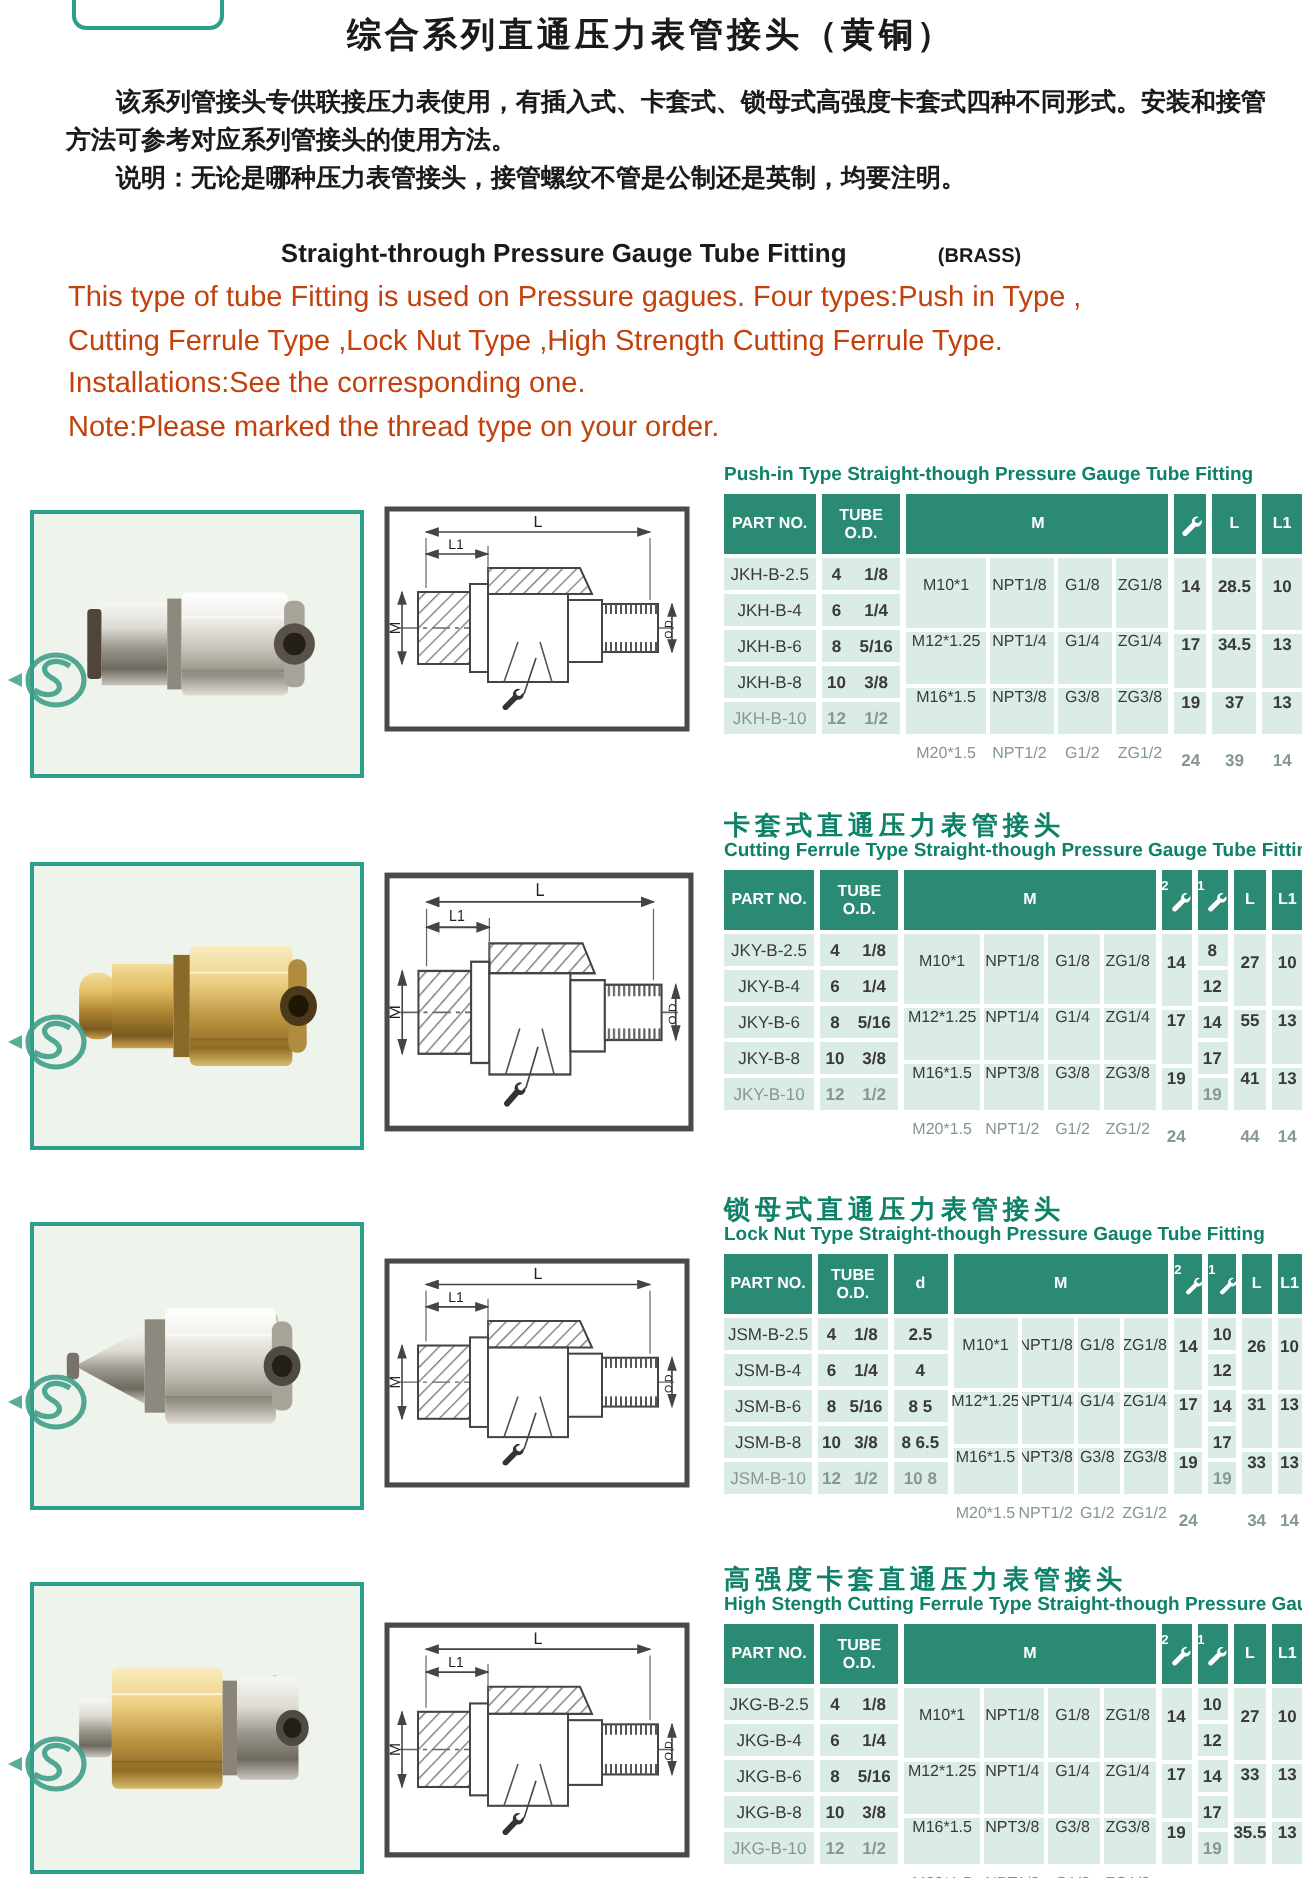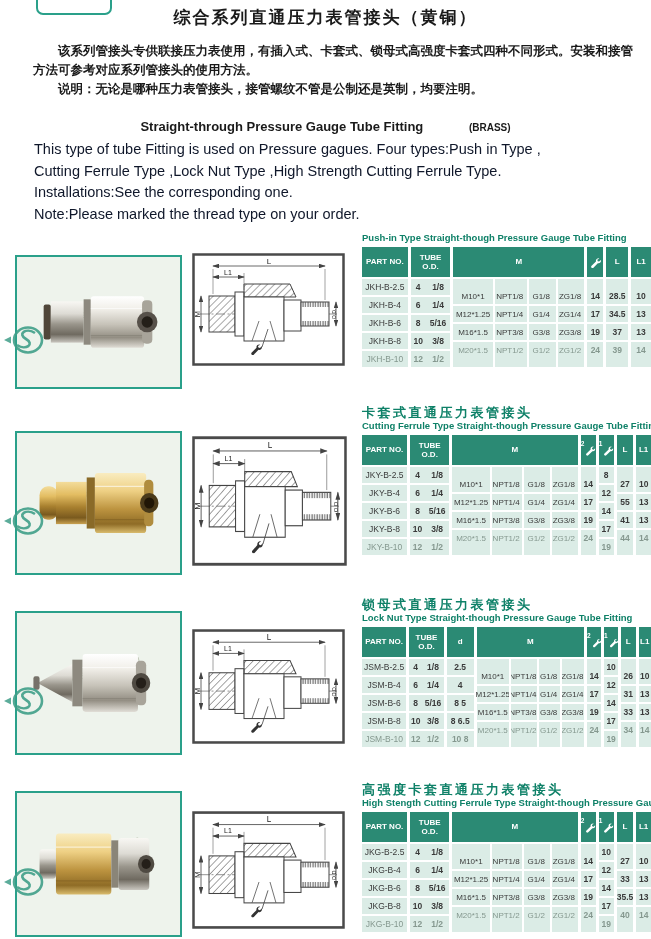--- a/index.html
+++ b/index.html
@@ -9,21 +9,21 @@
         border:2px solid #2aa08a;border-radius:7px;background:#fff;}
   .main-title{position:absolute;top:6px;left:0;width:100%;text-align:center;
         font-size:17px;font-weight:700;letter-spacing:2px;}
   .cn-intro{position:absolute;left:33px;top:42px;width:606px;font-size:12.5px;
         font-weight:700;line-height:19px;}
   .cn-intro p{margin:0;text-indent:2em;}
   .en-head{position:absolute;top:119px;left:0;width:100%;text-align:center;
         font-size:13px;font-weight:700;}
   .en-head .brass{font-size:10px;font-weight:700;padding-left:42px;}
   .en-intro{position:absolute;left:34px;top:139px;width:600px;font-size:14.5px;
-        line-height:21.5px;color:#0f172a;}
+        line-height:21.5px;color:#c2410c;}
   
   .photo-box{position:absolute;left:15px;width:163px;border:2px solid #2aa08a;
         background:#eef3ec;overflow:visible;}
   .photo-box svg.photo{display:block;width:100%;height:100%;}
   .logo{position:absolute;left:-15px;top:50%;width:46px;height:36px;}
   
   .draw-box{position:absolute;}
   .draw-box svg{display:block;width:100%;height:100%;}
   
   .tbl-wrap{position:absolute;left:362px;width:289px;}
@@ -36,21 +36,21 @@
   .hd.two{flex-direction:column;}
   .body{height:88px;box-sizing:border-box;}
   .parts{display:flex;flex-direction:column;gap:2px;}
   .parts .cell{flex:1;background:#dbece6;display:flex;align-items:center;justify-content:center;
       font-size:8.5px;color:#3a3a3a;}
   .parts .cell:last-child{color:#85988f;}
   .cell.tube{gap:0;}
   .cell.tube span{display:inline-block;text-align:center;font-weight:700;}
   .cell.tube .t-mm{width:38%;}
   .cell.tube .t-in{width:62%;}
-  .stag{position:relative;background:#dbece6;padding:9px 0;display:flex;flex-direction:column;}
+  .stag{position:relative;background:#dbece6;padding:9px 0;display:flex;flex-direction:column;gap:17px;}
   .stag .trow{flex:1;display:flex;align-items:center;justify-content:center;
       font-size:8.5px;color:#3a3a3a;}
   .stag .trow + .trow{border-top:2px solid #fff;}
   .stag .trow:last-child{color:#85988f;}
   .stag.numcol .trow{font-weight:700;}
   .m-body .trow span{display:inline-flex;align-items:center;justify-content:center;font-size:8px;}
   .vline{position:absolute;top:0;bottom:0;width:2px;background:#fff;}
   .wi{width:11px;height:11px;color:#fff;}
   .hd sup{font-size:6.5px;line-height:1;margin-right:1px;align-self:flex-start;margin-top:6px;}
   .hd.wr{flex-direction:row;}

